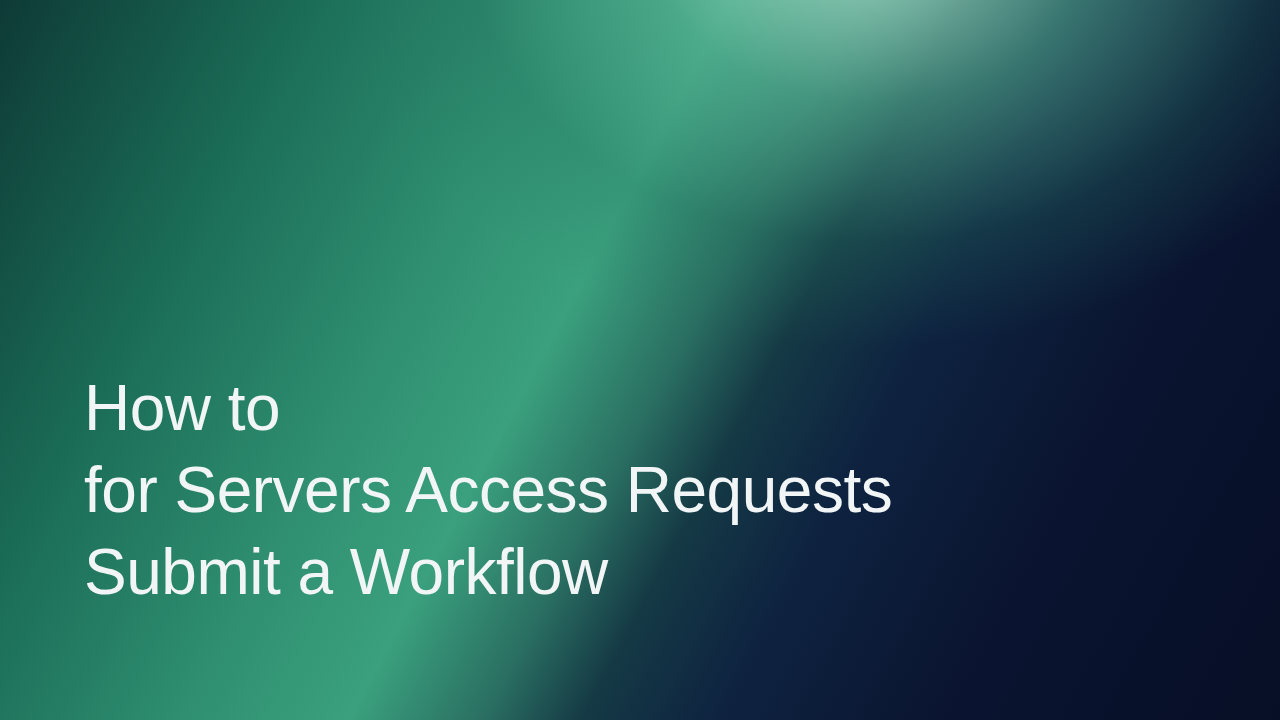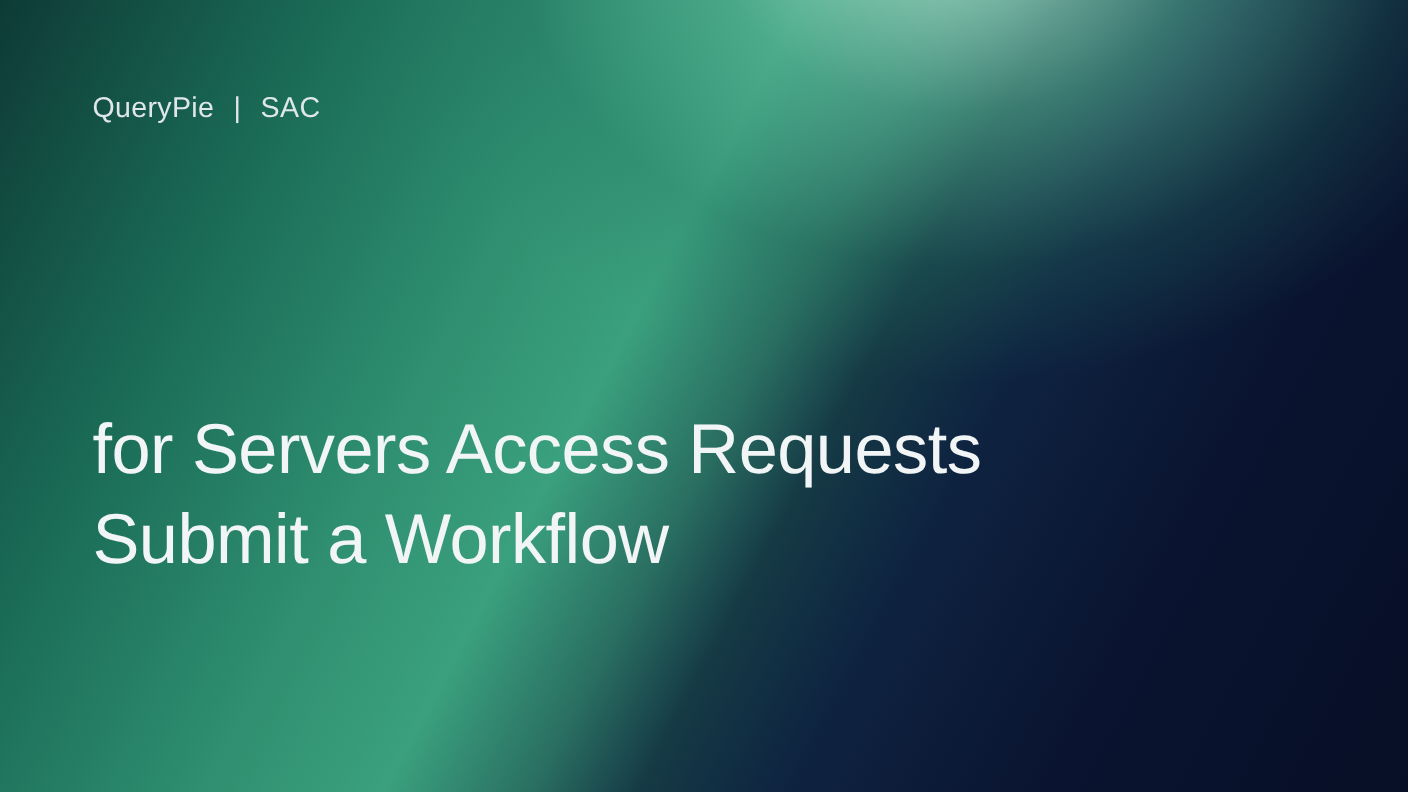--- a/index.html
+++ b/index.html
@@ -50,22 +50,18 @@
     font-weight: 300;
     letter-spacing: -0.5px;
     color: #f1f5f6;
   }
   .title .line { display: block; }
 </style>
 </head>
 <body>
 
 <div class="slide">
-  <div class="breadcrumb">
-    <span>QueryPie</span>
-    <span class="sep">|</span>
-    <span>SAC</span>
-  </div>
   <h1 class="title">
+    <span class="line">How to</span>
     <span class="line">for Servers Access Requests</span>
     <span class="line">Submit a Workflow</span>
   </h1>
 </div>
 
 </body></html>

